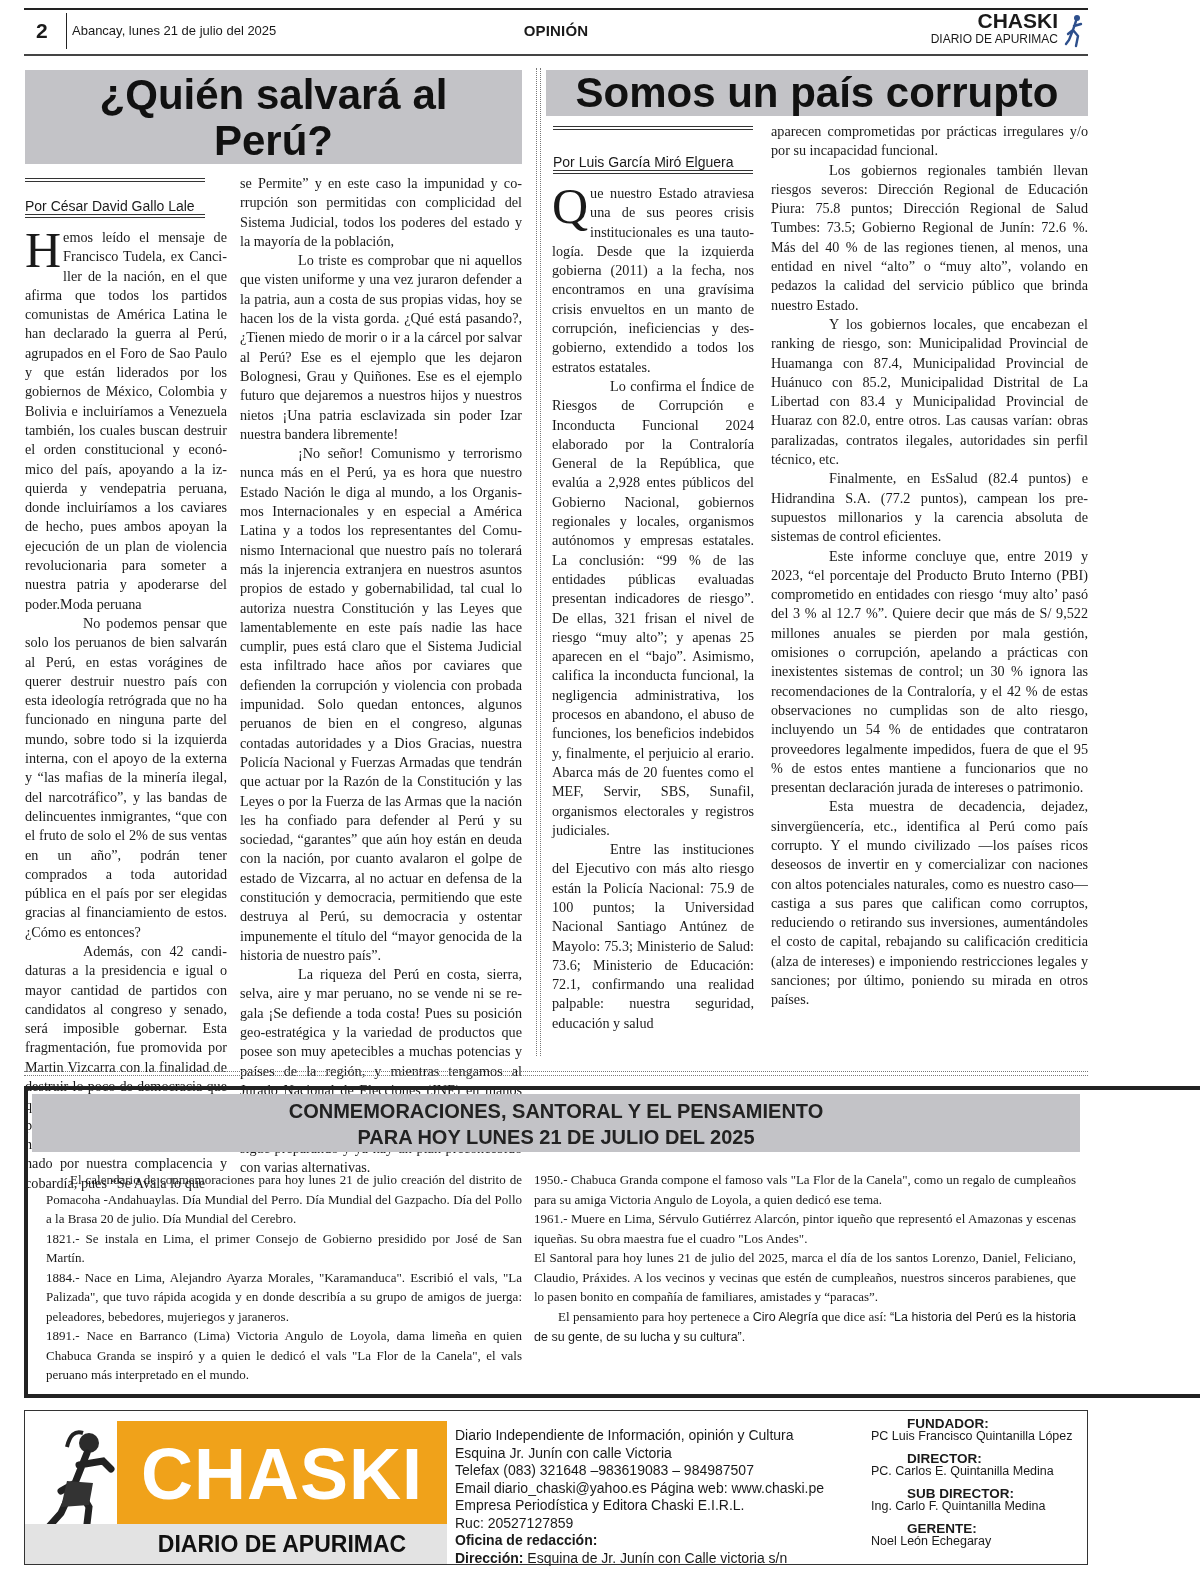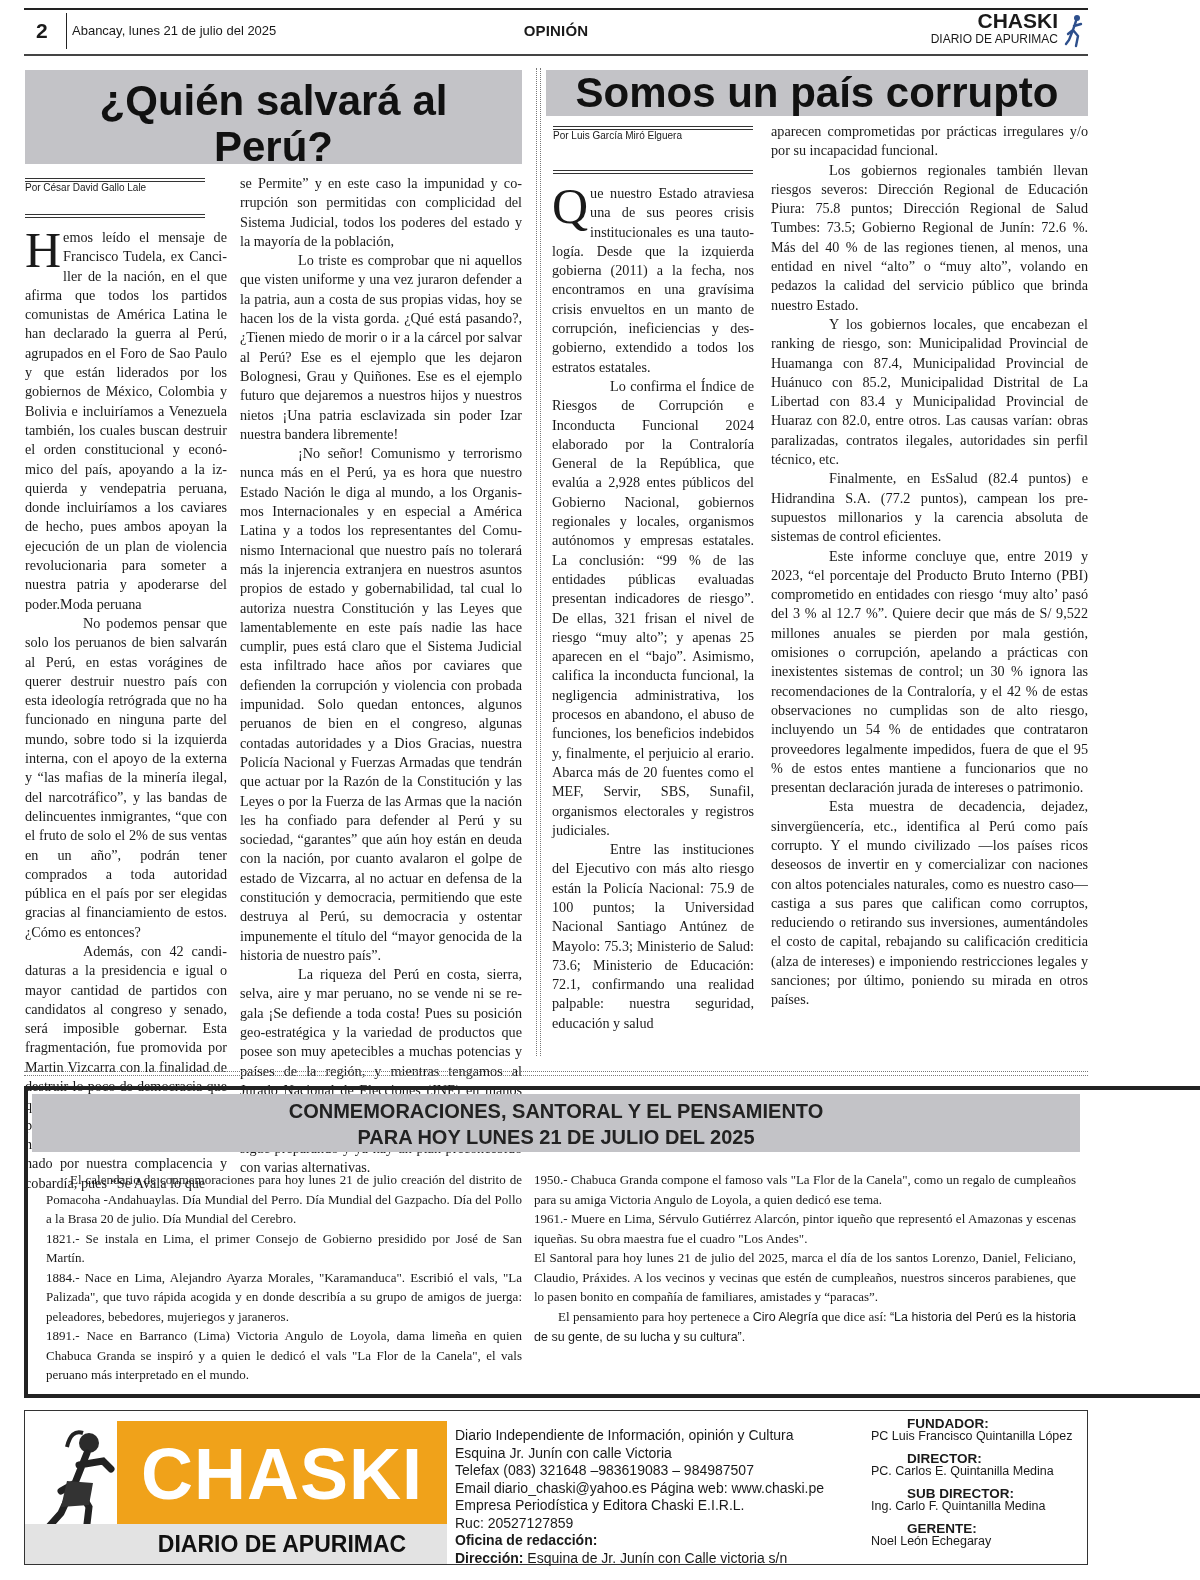--- a/index.html
+++ b/index.html
@@ -17,25 +17,25 @@
   .header-brand .b1 { font-size: 21px; font-weight: bold; line-height: 22px; }
   .header-brand .b2 { font-size: 12px; line-height: 14px; }
   .header-icon { position: absolute; right: 2px; top: 4px; width: 22px; height: 34px; }
 
   
   .col-divider { position: absolute; left: 536px; top: 68px; width: 3px; height: 988px; border-left: 1px dotted #777; border-right: 1px dotted #777; }
   .hr-dotted { position: absolute; left: 24px; top: 1071px; width: 1064px; height: 3px; border-top: 1px dotted #777; border-bottom: 1px dotted #777; }
 
   
   .headline-box { position: absolute; background: #c3c3c7; text-align: center; font-weight: bold; color: #111; }
-  .hl1 { left: 25px; top: 70px; width: 497px; height: 94px; font-size: 42px; line-height: 46px; padding-top: 8px; box-sizing: border-box; }
+  .hl1 { left: 25px; top: 70px; width: 497px; height: 94px; font-size: 42px; line-height: 46px; padding-top: 2px; box-sizing: border-box; }
   .hl2 { left: 546px; top: 70px; width: 542px; height: 46px; font-size: 42px; line-height: 46px; }
 
   
-  .byline { position: absolute; border-top: 4px double #333; border-bottom: 4px double #333; font-size: 10px; box-sizing: border-box; display: flex; align-items: flex-start; }
+  .byline { position: absolute; border-top: 4px double #333; border-bottom: 4px double #333; font-size: 14px; box-sizing: border-box; display: flex; align-items: flex-end; }
   .by1 { left: 25px; top: 178px; width: 180px; height: 40px; }
   .by2 { left: 553px; top: 126px; width: 200px; height: 48px; }
 
   
   .col { position: absolute; font-size: 14.2px; line-height: 19.3px; text-align: justify; hyphens: manual; }
   .col p { margin: 0; }
   .col p.ind { text-indent: 58px; }
   .dropcap { float: left; font-size: 50px; line-height: 38px; padding-top: 3px; padding-right: 2px; }
 
   .c1 { left: 25px; top: 228px; width: 202px; }

